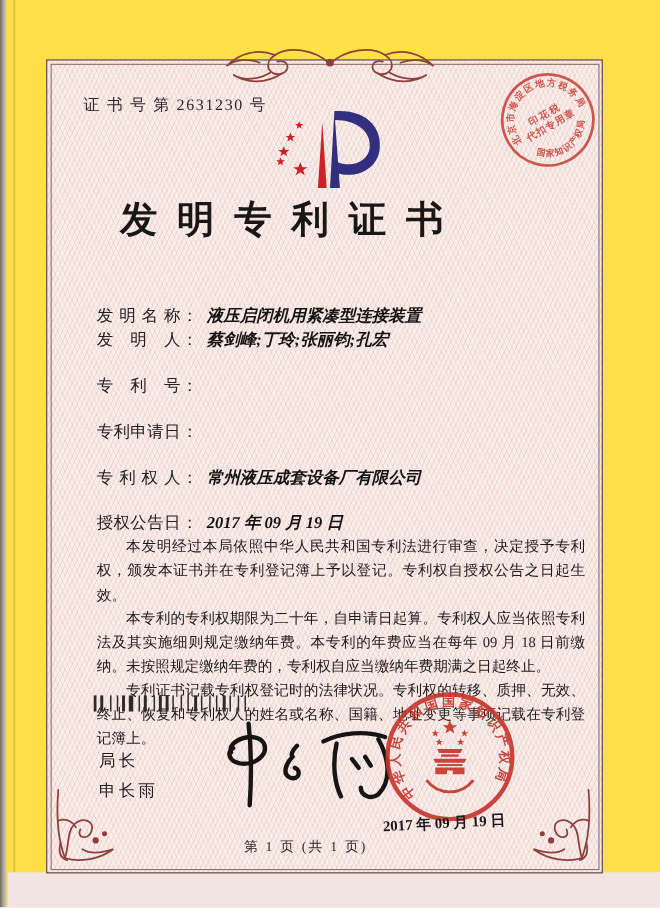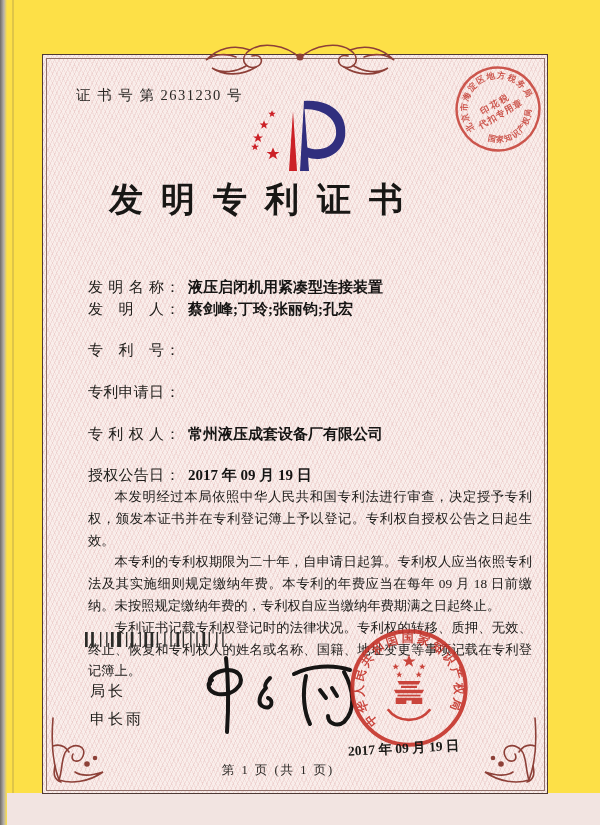--- a/index.html
+++ b/index.html
@@ -16,21 +16,21 @@
   .frame::after{content:"";position:absolute;inset:2.5px;border:1px solid #91706a;pointer-events:none;}
   .abs{position:absolute;}
   .cert-number{left:76px;top:86px;font-size:14.5px;letter-spacing:1.5px;color:#2a2724;}
   .logo{left:246px;top:97px;}
   .tax-seal{left:451px;top:62px;opacity:.83;}
   .title{left:0;top:177px;width:512px;text-align:center;font-size:34px;font-weight:600;
          letter-spacing:18px;padding-left:18px;box-sizing:border-box;color:#181715;}
   .frow{left:88px;display:flex;align-items:baseline;font-size:15px;}
   .flabel{display:inline-block;width:76px;text-align:justify;text-align-last:justify;color:#22201d;}
   .fcolon{margin:0 8px 0 1px;}
-  .fvalue{font-weight:700;color:#151413;}
+  .fvalue{font-weight:700;color:#151413;font-style:italic;}
   .fvalue.num{letter-spacing:1px;}
   .paras{left:88px;top:486px;width:444px;font-size:13.3px;line-height:21.8px;
          text-align:justify;color:#1b1a18;}
   .paras p{margin:0;text-indent:2em;}
   .barcode{left:85px;top:632px;}
   .signer{left:90px;font-size:15px;letter-spacing:3px;color:#22201d;}
   .signature{left:182px;top:650px;}
   .main-seal{left:347px;top:626px;opacity:.9;}
   .seal-date{left:348px;top:739px;width:140px;font-size:13.5px;font-weight:700;color:#1a1916;
              transform:rotate(-3deg);letter-spacing:0;z-index:6;}

